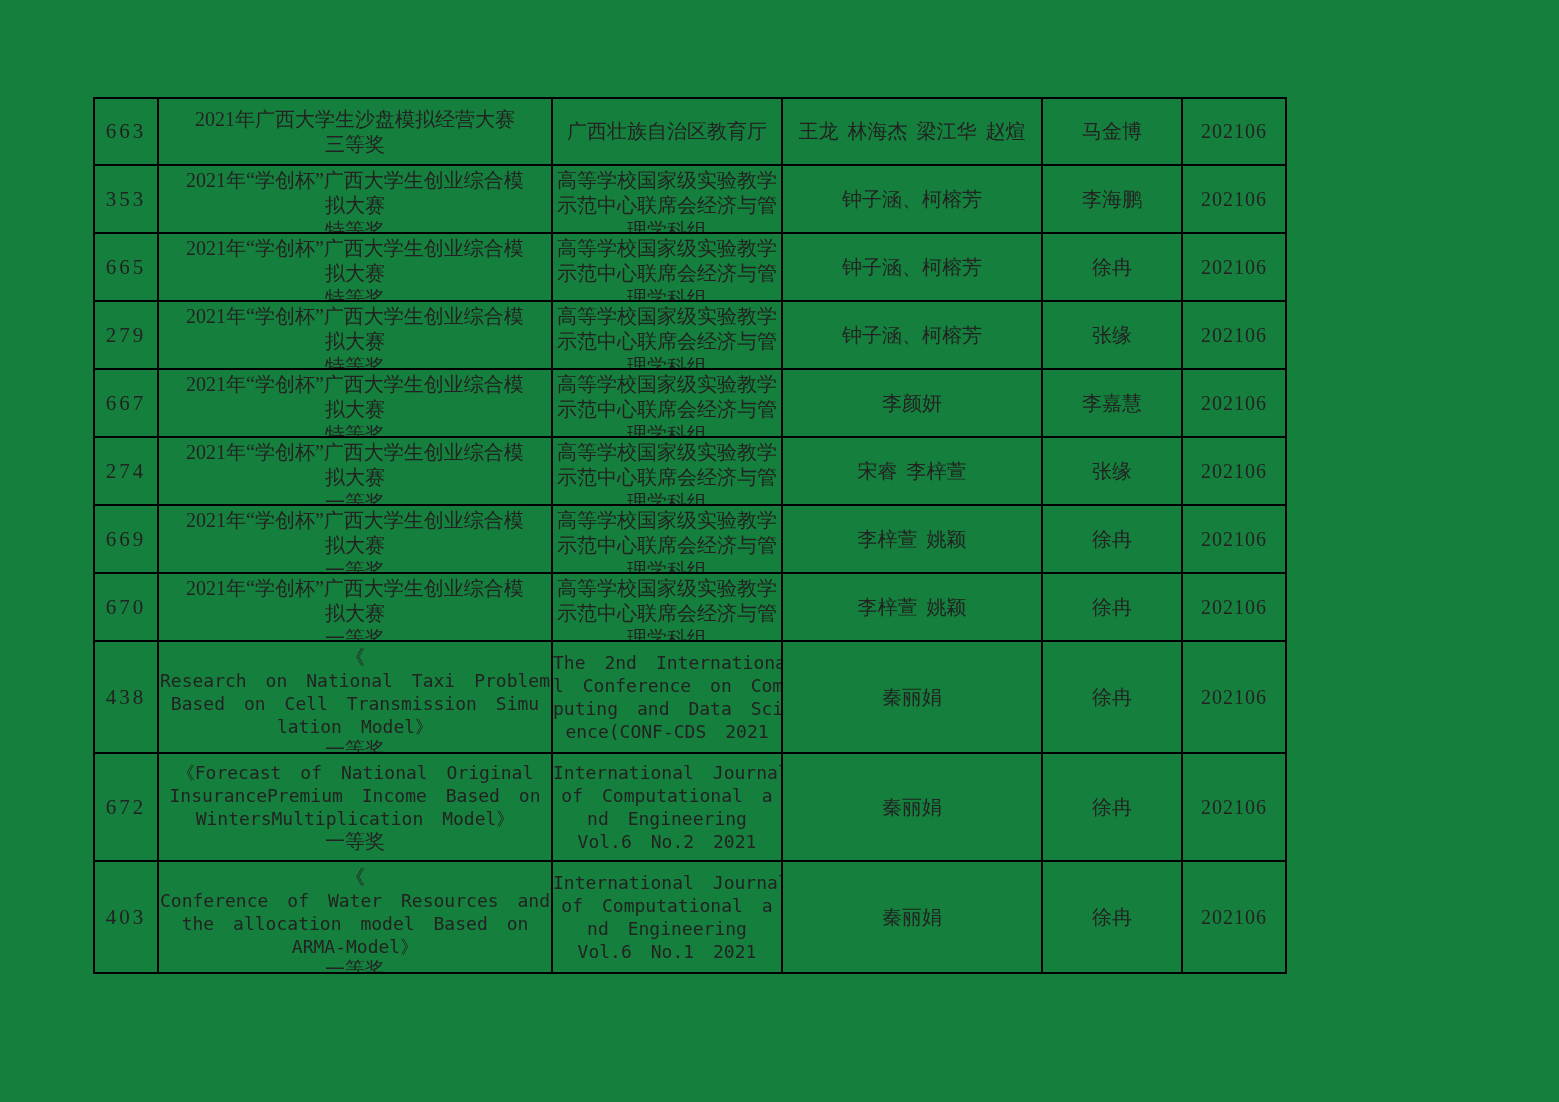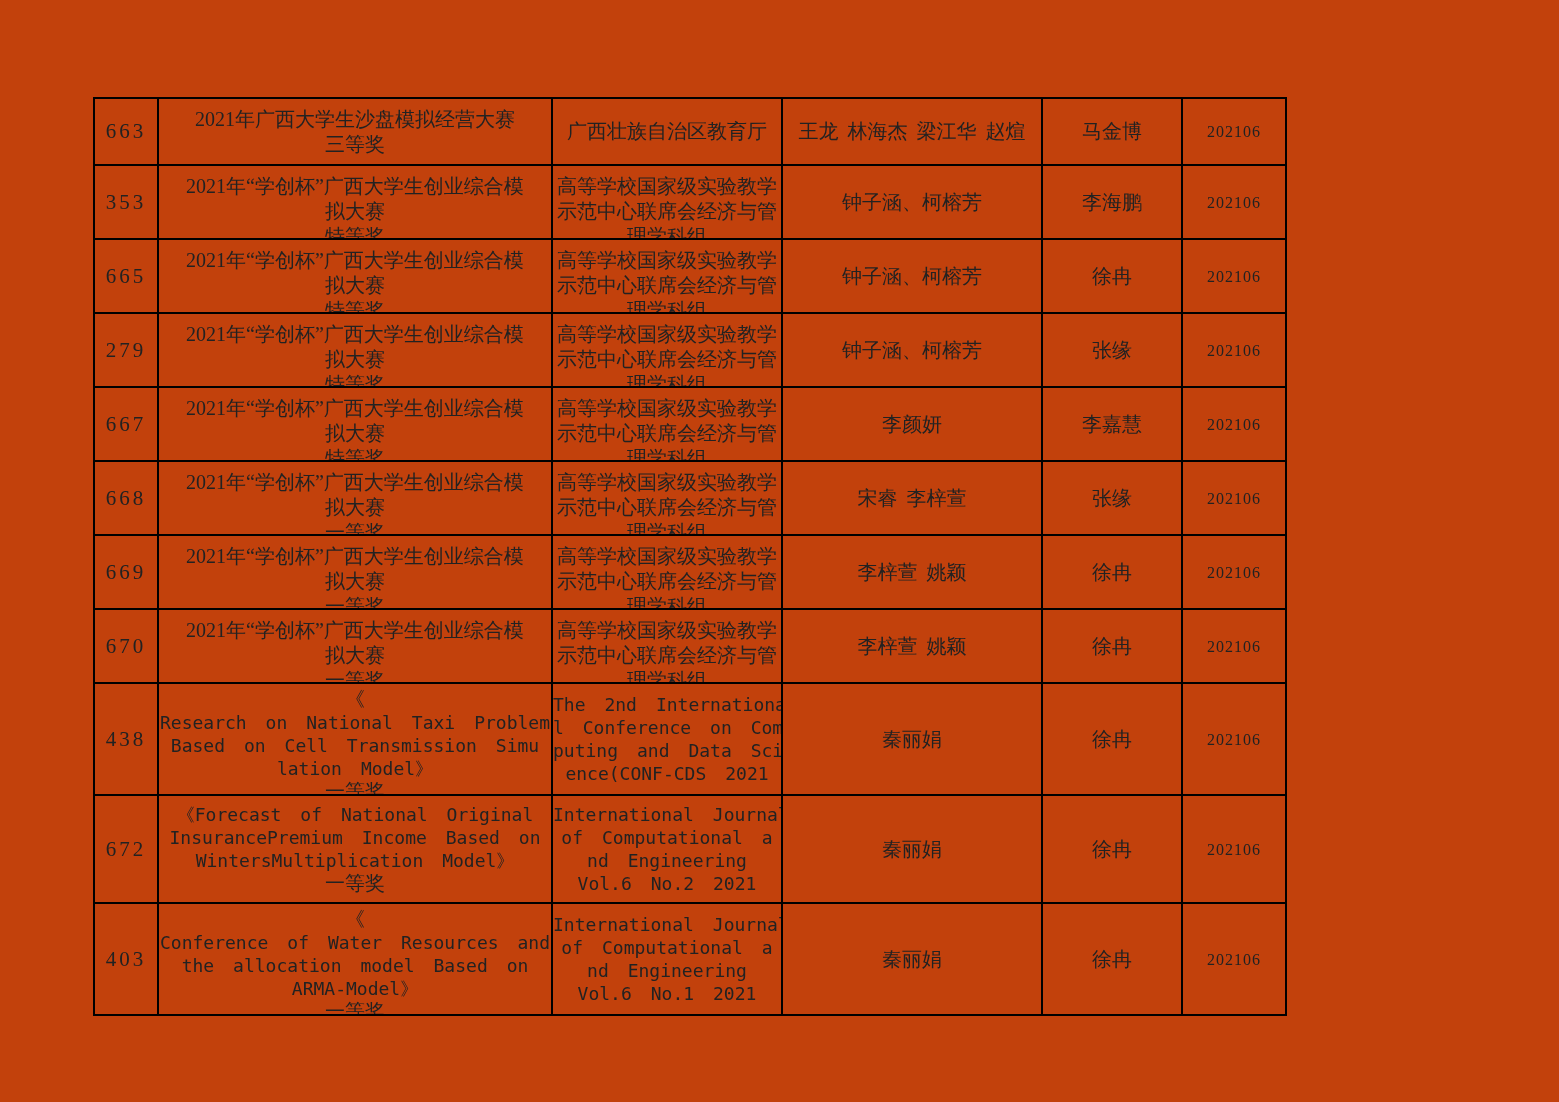--- a/index.html
+++ b/index.html
@@ -1,19 +1,19 @@
 <!DOCTYPE html>
 <html><head>
 <meta charset="utf-8">
 <style>
   html,body { margin:0; padding:0; background:#ffffff; }
   .page {
     position:relative;
     width:1559px; height:1102px;
-    background:#c2410c;
+    background:#15803d;
     overflow:hidden;
     font-family:"Liberation Serif","DejaVu Serif",serif;
     color:#222222;
   }
   table.awards {
     position:absolute; left:93px; top:97px;
     width:1192px;
     border-collapse:collapse;
     table-layout:fixed;
   }
@@ -28,31 +28,31 @@
     flex-direction:column;
     justify-content:center;
     align-items:center;
     height:64px;
     font-size:20px;
     line-height:25px;
     text-align:center;
     word-spacing:0.2em;
   }
   .cell.tall { height:106px; line-height:23px; }
-  .cell.top { justify-content:flex-start; padding-top:8px; }
+  .cell.top { justify-content:flex-start; padding-top:2px; }
   .cell.tall.top { padding-top:4px; }
   .cell.bottom { padding-bottom:1px; }
   .ln { width:100%; white-space:nowrap; }
   .ln.latin {
     font-family:"DejaVu Sans Mono","Liberation Mono",monospace;
     font-size:18px;
     word-spacing:0.45em;
   }
   .cell-no .ln { font-size:21px; letter-spacing:3px; }
-  .cell-date .ln { font-size:16px; letter-spacing:1px; }
+  .cell-date .ln { font-size:20px; letter-spacing:1px; }
 </style>
 </head>
 <body>
 
 <div class="page">
   <table class="awards">
     <colgroup>
       <col style="width:64px">
       <col style="width:394px">
       <col style="width:230px">
@@ -234,21 +234,21 @@
           </td>
           <td>
             <div class="cell cell-date">
               <div class="ln">202106</div>
             </div>
           </td>
         </tr>
         <tr>
           <td>
             <div class="cell cell-no">
-              <div class="ln">668</div>
+              <div class="ln">274</div>
             </div>
           </td>
           <td>
             <div class="cell cell-award top">
               <div class="ln">2021年“学创杯”广西大学生创业综合模</div>
               <div class="ln">拟大赛</div>
               <div class="ln">一等奖</div>
             </div>
           </td>
           <td>

